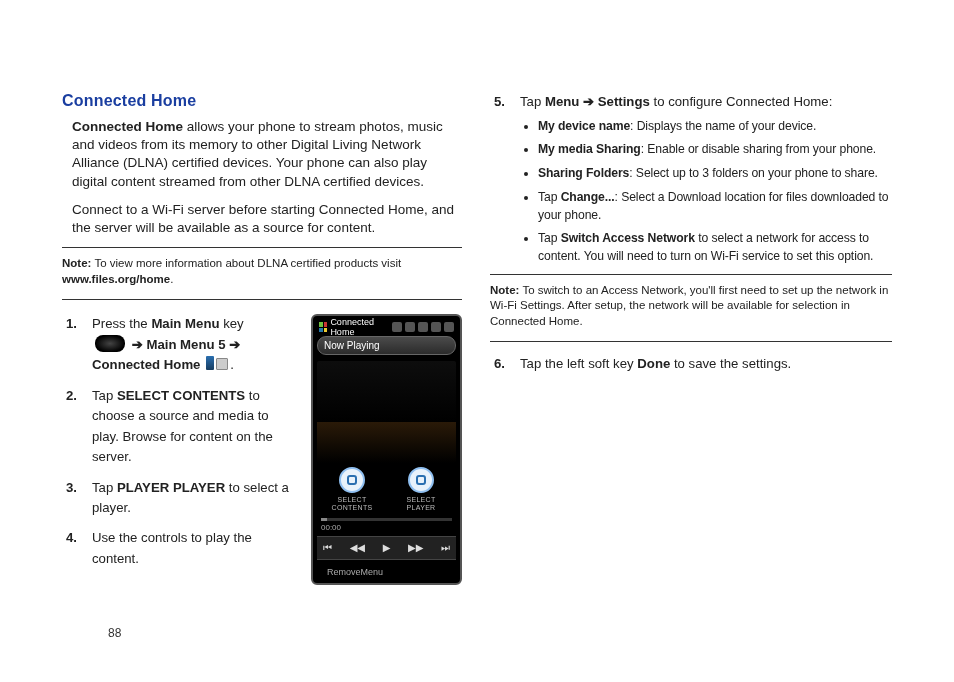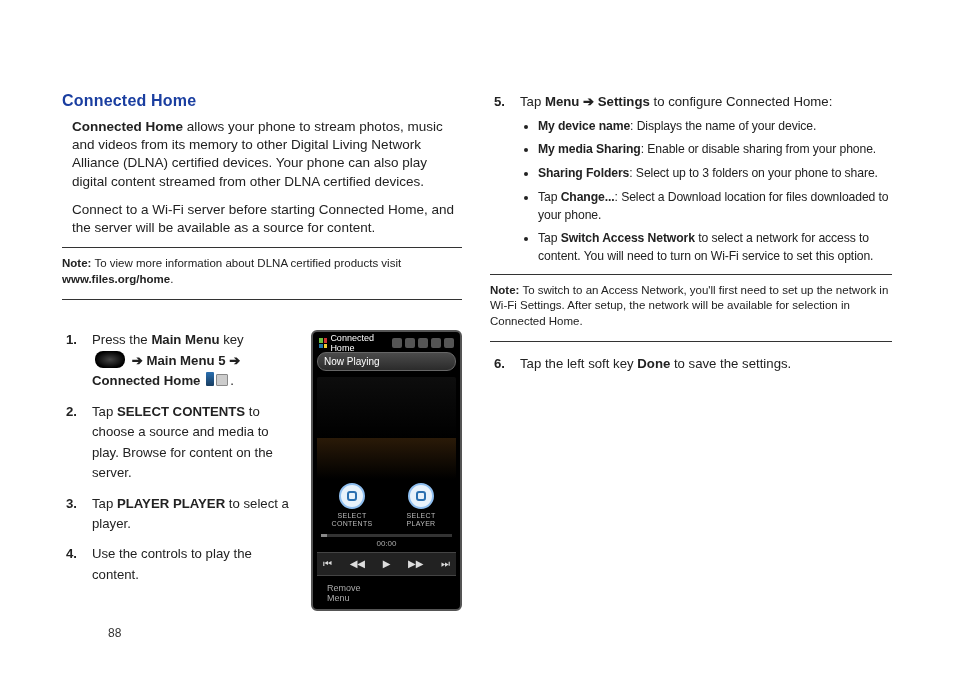--- a/index.html
+++ b/index.html
@@ -42,21 +42,21 @@
     font-size: 11.5px;
     line-height: 1.35;
     padding: 2px 0 4px;
   }
   .note .note-label { font-weight: 700; text-align: center; }
   .note-link { font-weight: 700; }
 
   .steps-wrap {
     display: flex;
     gap: 14px;
-    margin-top: 30px;
+    margin-top: 14px;
   }
   .steps-text { flex: 1; }
   ol.steps {
     list-style: none;
     counter-reset: step;
     font-size: 13.2px;
     line-height: 1.55;
   }
   ol.steps > li {
     counter-increment: step;
@@ -161,28 +161,28 @@
   .sel .circ::after{
     content:""; position:absolute; inset:6px;
     border:2px solid #2a6fb0; border-radius:3px;
   }
   .sel .lbl { font-size:7px; letter-spacing:0.3px; color:#bbb; line-height:1.1;}
   .progress {
     height:3px; background:#333; margin:4px 4px 2px;
     position:relative;
   }
   .progress::before{content:"";position:absolute;left:0;width:6px;height:3px;background:#888;}
-  .time-row{display:flex;justify-content:center;padding:0 4px;font-size:8px;color:#aaa;margin-bottom:4px;}
+  .time-row{display:flex;justify-content:flex-start;padding:0 4px;font-size:8px;color:#aaa;margin-bottom:4px;}
   .controls{
     display:flex; justify-content:space-between; align-items:center;
     background:#222; border-top:1px solid #444; border-bottom:1px solid #444;
     padding:5px 6px; margin-bottom:4px;
   }
   .ctl{ color:#ddd; font-size:10px; }
-  .soft-row{display:flex;justify-content:flex-start;padding:3px 10px 2px;font-size:9px;color:#aaa;flex-direction:column;}
+  .soft-row{display:flex;justify-content:flex-start;padding:3px 10px 2px;font-size:9px;color:#aaa;}
 
   
   ol.steps2 {
     list-style:none;
     font-size: 13.2px;
     line-height: 1.5;
   }
   ol.steps2 > li {
     position: relative;
     padding-left: 30px;

